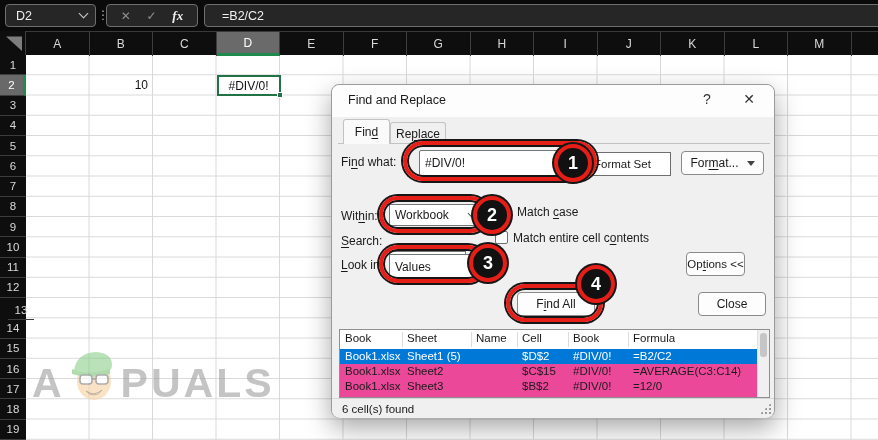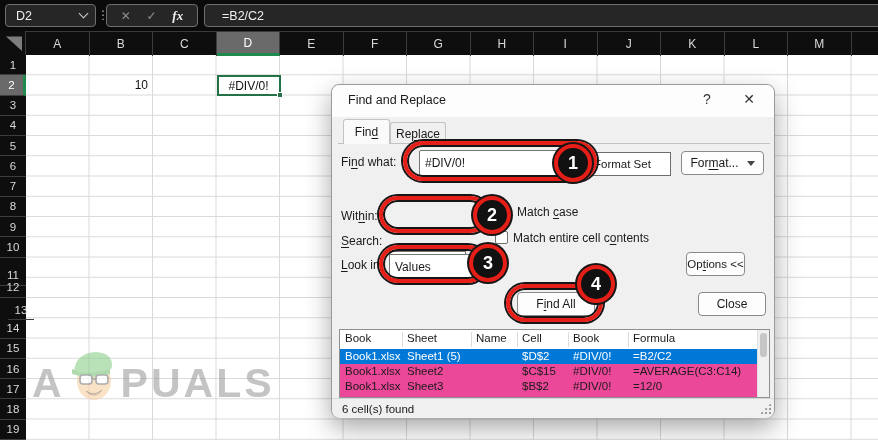--- a/index.html
+++ b/index.html
@@ -137,21 +137,21 @@
     <div class="row-h" style="top: 0px; height: 20.26px;">1</div>
     <div class="row-h sel" style="top: 20.26px; height: 20.26px;">2</div>
     <div class="row-h" style="top: 40.52px; height: 20.26px;">3</div>
     <div class="row-h" style="top: 60.78px; height: 20.26px;">4</div>
     <div class="row-h" style="top: 81.04px; height: 20.26px;">5</div>
     <div class="row-h" style="top: 101.3px; height: 20.26px;">6</div>
     <div class="row-h" style="top: 121.56px; height: 20.26px;">7</div>
     <div class="row-h" style="top: 141.82px; height: 20.26px;">8</div>
     <div class="row-h" style="top: 162.08px; height: 20.26px;">9</div>
     <div class="row-h" style="top: 182.34px; height: 20.26px;">10</div>
-    <div class="row-h" style="top: 202.6px; height: 20.26px; margin-top: 8px;">11</div>
+    <div class="row-h" style="top: 202.6px; height: 20.26px;">11</div>
     <div class="row-h" style="top: 222.86px; height: 20.26px;">12</div>
     <div class="row-h" style="top: 245px; height: 20.26px; margin-left: 8px;">13</div>
     <div class="row-h" style="top: 263.38px; height: 20.26px;">14</div>
     <div class="row-h" style="top: 283.64px; height: 20.26px;">15</div>
     <div class="row-h" style="top: 303.9px; height: 20.26px;">16</div>
     <div class="row-h" style="top: 324.16px; height: 20.26px;">17</div>
     <div class="row-h" style="top: 344.42px; height: 20.26px;">18</div>
     <div class="row-h" style="top: 364.68px; height: 20.26px;">19</div>
   </div>
 
@@ -196,20 +196,24 @@
     <span>#DIV/0!</span>
     <span class="chev"></span>
   </div>
   <div class="preview">No Format Set</div>
   <div class="btn btn-format">
     <span><span>For</span><u>m</u><span>at...</span></span>
     <span class="tri-down"></span>
   </div>
 
   <div class="lbl" style="left:9px; top:124px;"><span>Wit</span><u>h</u><span>in:</span></div>
+  <div class="field sel-within">
+    <span>Workbook</span>
+      <span class="chev"></span>
+  </div>
   <div class="cb cb-case"></div>
   <div class="lbl lbl-case"><span>Match </span><u>c</u><span>ase</span></div>
 
   <div class="lbl" style="left:9px; top:149px;"><span></span><u>S</u><span>earch:</span></div>
   <div class="field sel-search">
     <span>By Rows</span>
       <span class="chev"></span>
   </div>
   <div class="cb cb-entire"></div>
   <div class="lbl lbl-entire"><span>Match entire cell c</span><u>o</u><span>ntents</span></div>

